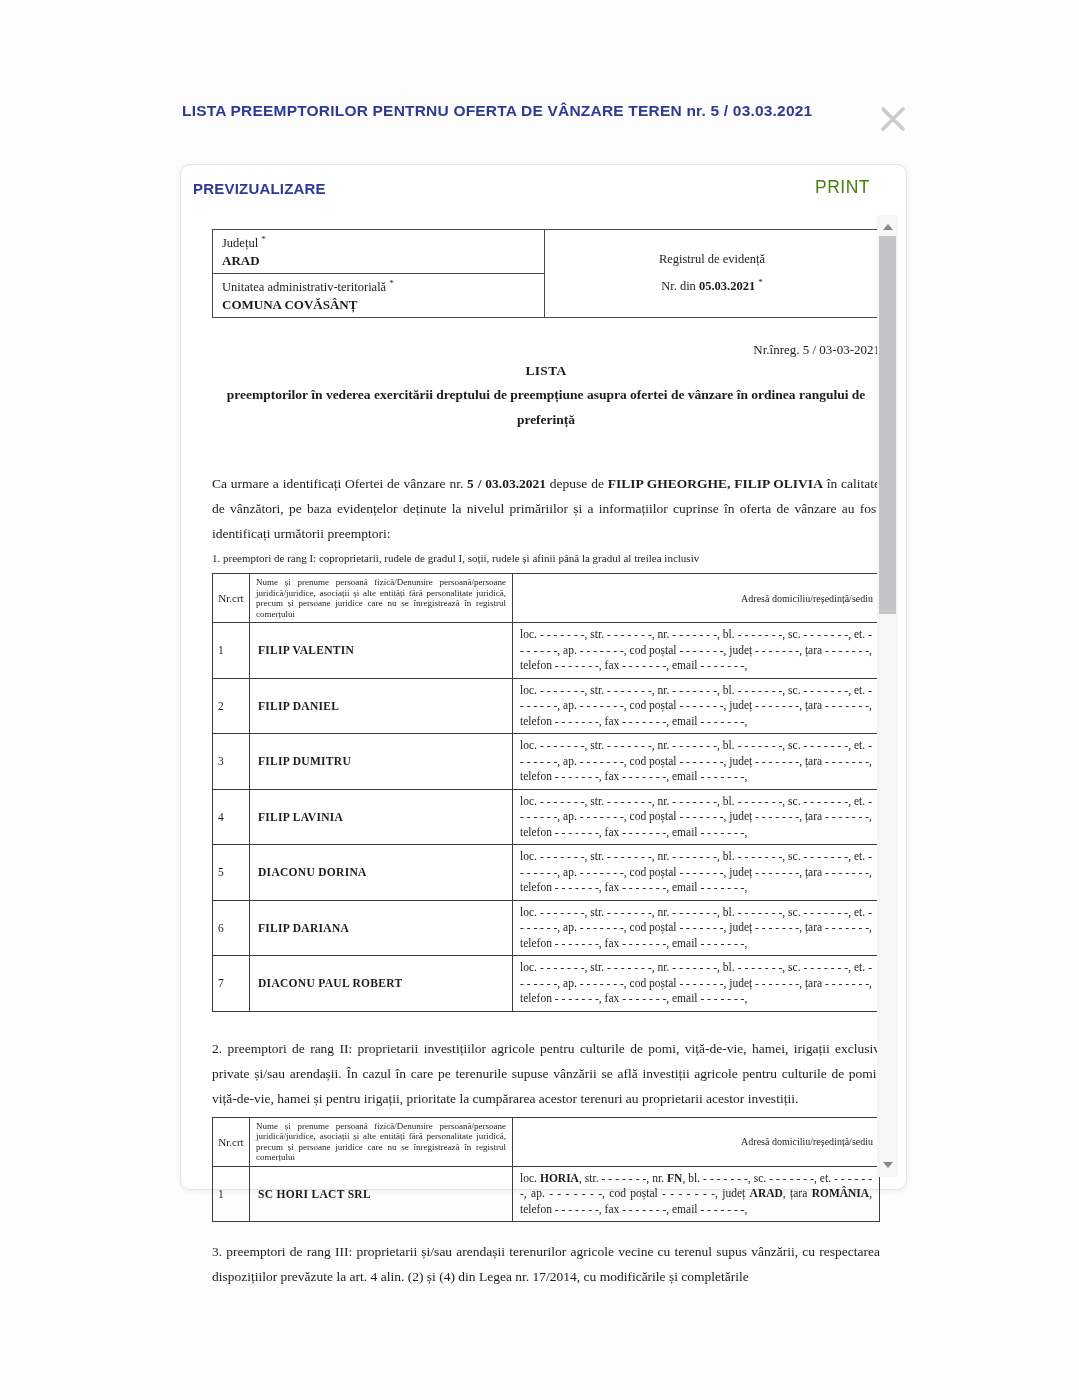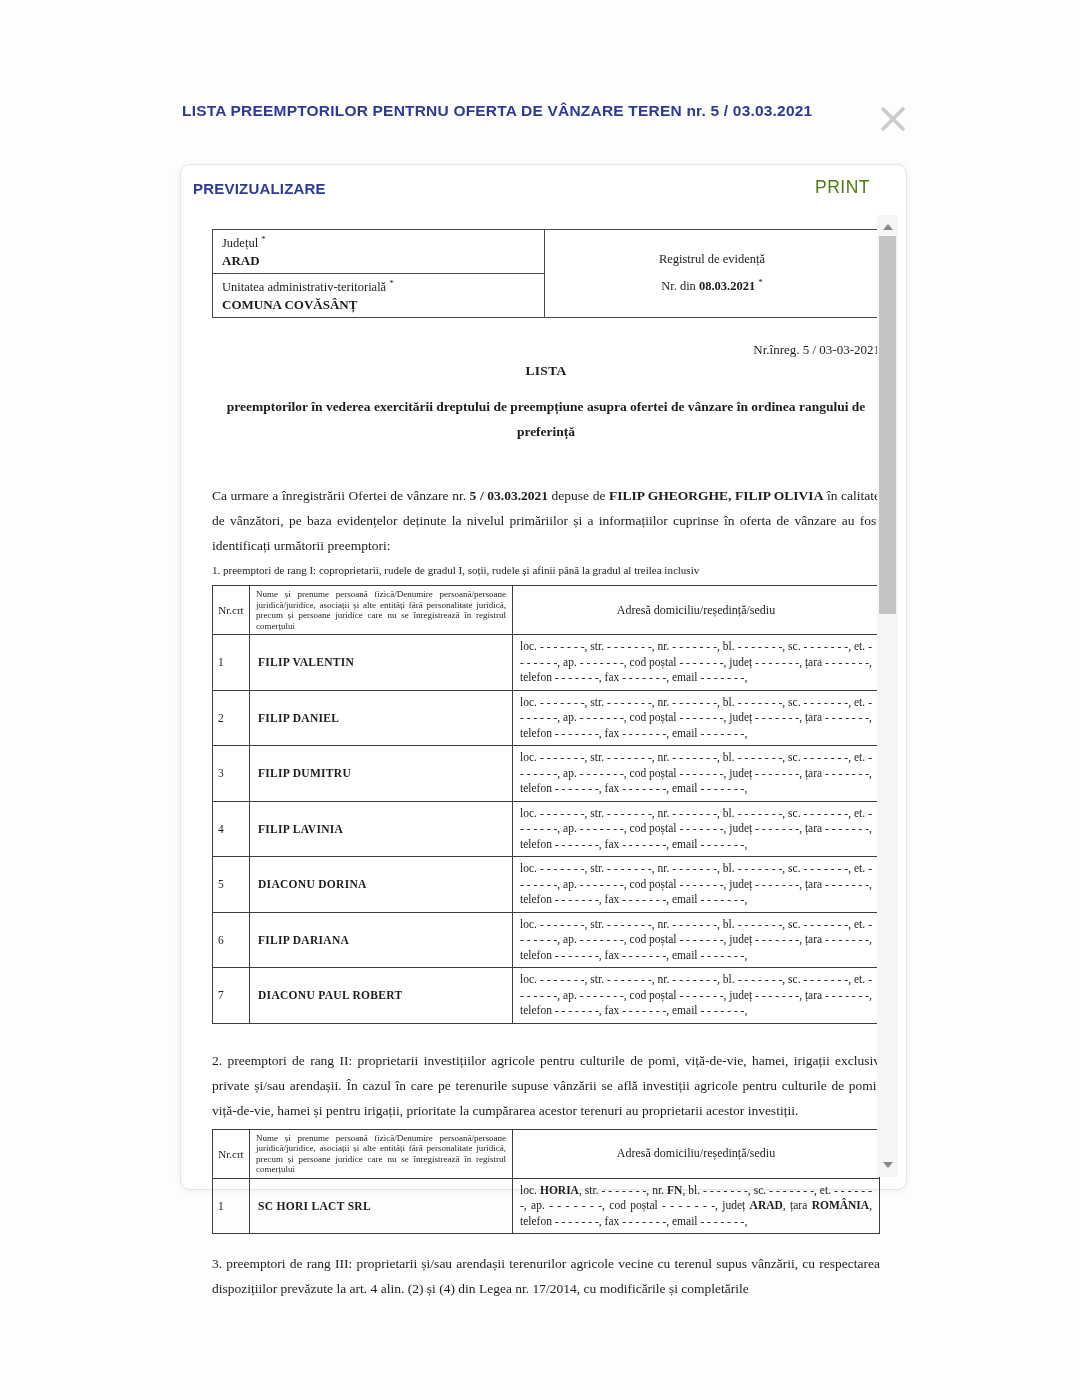--- a/index.html
+++ b/index.html
@@ -39,34 +39,34 @@
   .hdr-table { width: 100%; border-collapse: collapse; }
   .hdr-table td { border: 1.5px solid #4a4a4a; padding: 4px 9px; vertical-align: middle; }
   .hdr-table .left-cell { width: 332px; height: 44px; }
   .lbl { font-size: 12.5px; }
   .lbl sup { font-size: 9px; }
   .val { font-weight: bold; font-size: 13px; margin-top: 1px; }
   .right-cell { text-align: center; font-size: 12.5px; line-height: 23px; }
   .right-cell sup { font-size: 9px; }
   .regline { text-align: right; font-size: 13px; margin-top: 24px; }
   .lista-title { text-align: center; font-weight: bold; font-size: 13.5px; margin-top: 5px; letter-spacing: 0.3px; }
-  .subtitle { text-align: center; font-weight: bold; font-size: 13.5px; line-height: 25px; margin-top: 15px; }
+  .subtitle { text-align: center; font-weight: bold; font-size: 13.5px; line-height: 25px; margin-top: 3px; }
   .para { text-align: justify; font-size: 13.5px; line-height: 25px; }
   .intro { margin-top: 39px; }
   .rank-line { font-size: 11px; line-height: 25px; }
   .b { font-weight: bold; }
   
   .main-table { width: 100%; border-collapse: collapse; margin-top: 2px; }
   .main-table th, .main-table td { border: 1.5px solid #3d3d3d; vertical-align: middle; }
   .main-table th { font-weight: normal; }
   .col-nr { width: 37px; }
   .col-name { width: 263px; }
   th.h-nr { font-size: 11px; padding: 2px; margin-left: 31px; }
   th.h-name { font-size: 9px; line-height: 10.5px; text-align: justify; padding: 3px 6px; }
-  th.h-addr { font-size: 12px; text-align: center; padding: 3px 6px; }
+  th.h-addr { font-size: 10px; text-align: right; padding: 3px 6px; }
   td.c-nr { font-size: 11.5px; padding-left: 5px; height: 48px; }
   td.c-name { font-weight: bold; font-size: 11.5px; padding-left: 8px; letter-spacing: 0.3px; }
   td.c-addr { font-size: 11.5px; line-height: 15.5px; padding: 4px 7px; text-align: justify; }
   .para2 { margin-top: 24px; }
   .table2 { margin-top: 6px; }
   .para3 { margin-top: 17px; }
   
   .scrollbar { position: absolute; top: 50px; right: 8px; width: 21px; height: 962px; background: #f6f6f6; border-radius: 2px; }
   .sb-btn { position: absolute; left: 0; width: 21px; height: 20px; display: flex; align-items: center; justify-content: center; cursor: pointer; }
   .sb-up { top: 2px; } .sb-down { bottom: 2px; }
@@ -95,38 +95,38 @@
 
     <table class="hdr-table">
       <tbody>
         <tr>
           <td class="left-cell">
             <div class="lbl"><span>Județul</span>&nbsp;<sup>*</sup></div>
             <div class="val">ARAD</div>
           </td>
           <td class="right-cell" rowspan="2">
             <div>Registrul de evidență</div>
-            <div><span>Nr. din </span><span class="b">08.03.2021</span>&nbsp;<sup>*</sup></div>
+            <div><span>Nr. din </span><span class="b">05.03.2021</span>&nbsp;<sup>*</sup></div>
           </td>
         </tr>
         <tr>
           <td class="left-cell">
             <div class="lbl"><span>Unitatea administrativ-teritorială</span>&nbsp;<sup>*</sup></div>
             <div class="val">COMUNA COVĂSÂNȚ</div>
           </td>
         </tr>
       </tbody>
     </table>
 
     <div class="regline">Nr.înreg. 5 / 03-03-2021</div>
 
     <div class="lista-title">LISTA</div>
     <div class="subtitle">preemptorilor în vederea exercitării dreptului de preempțiune asupra ofertei de vânzare în ordinea rangului de preferință</div>
 
-    <p class="para intro"><span>Ca urmare a înregistrării Ofertei de vânzare nr. </span><span class="b">5 / 03.03.2021</span><span> depuse de </span><span class="b">FILIP GHEORGHE, FILIP OLIVIA</span><span> în calitate de vânzători, pe baza evidențelor deținute la nivelul primăriilor și a informațiilor cuprinse în oferta de vânzare au fost identificați următorii preemptori:</span></p>
+    <p class="para intro"><span>Ca urmare a identificați Ofertei de vânzare nr. </span><span class="b">5 / 03.03.2021</span><span> depuse de </span><span class="b">FILIP GHEORGHE, FILIP OLIVIA</span><span> în calitate de vânzători, pe baza evidențelor deținute la nivelul primăriilor și a informațiilor cuprinse în oferta de vânzare au fost identificați următorii preemptori:</span></p>
     <div class="rank-line">1. preemptori de rang I: coproprietarii, rudele de gradul I, soții, rudele și afinii până la gradul al treilea inclusiv</div>
 
     <table class="main-table">
       <thead>
         <tr>
           <th class="col-nr h-nr">Nr.crt</th>
           <th class="col-name h-name">Nume și prenume persoană fizică/Denumire persoană/persoane juridică/juridice, asociații și alte entități fără personalitate juridică, precum și persoane juridice care nu se înregistrează în registrul comerțului</th>
           <th class="h-addr">Adresă domiciliu/reședință/sediu</th>
         </tr>
       </thead>

